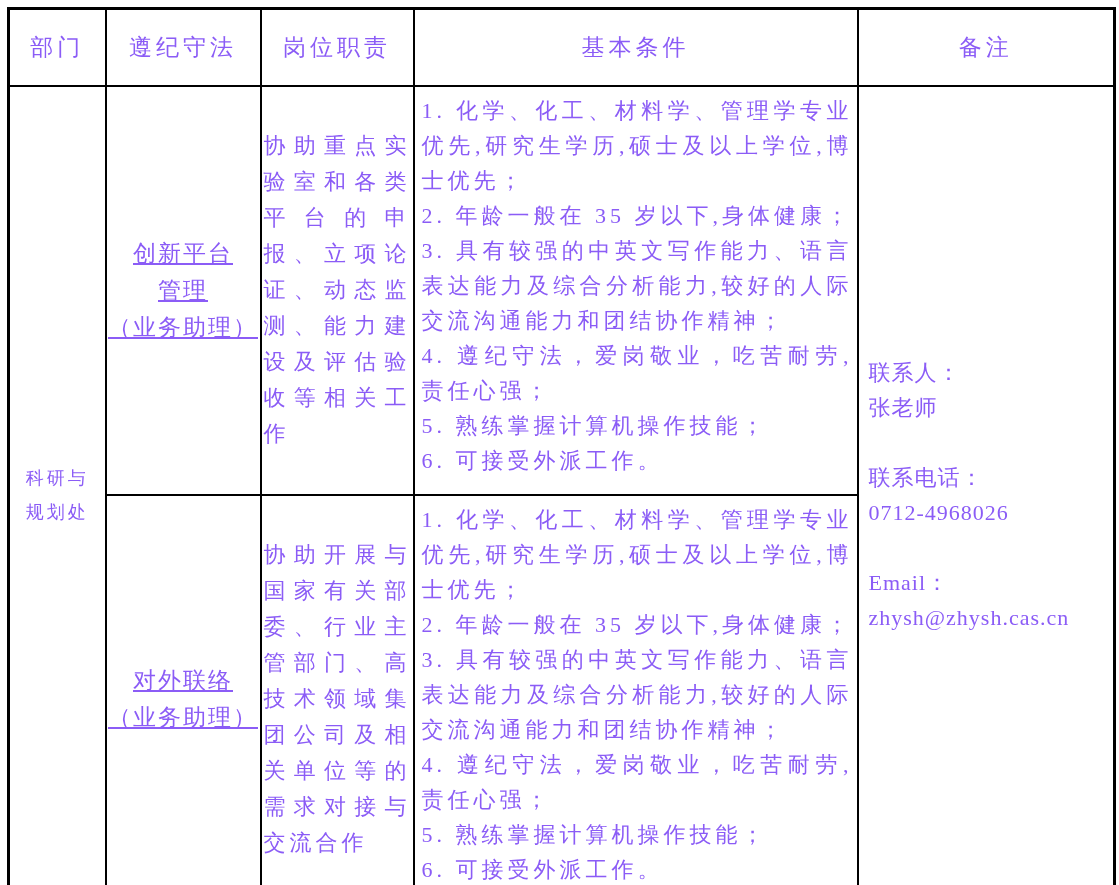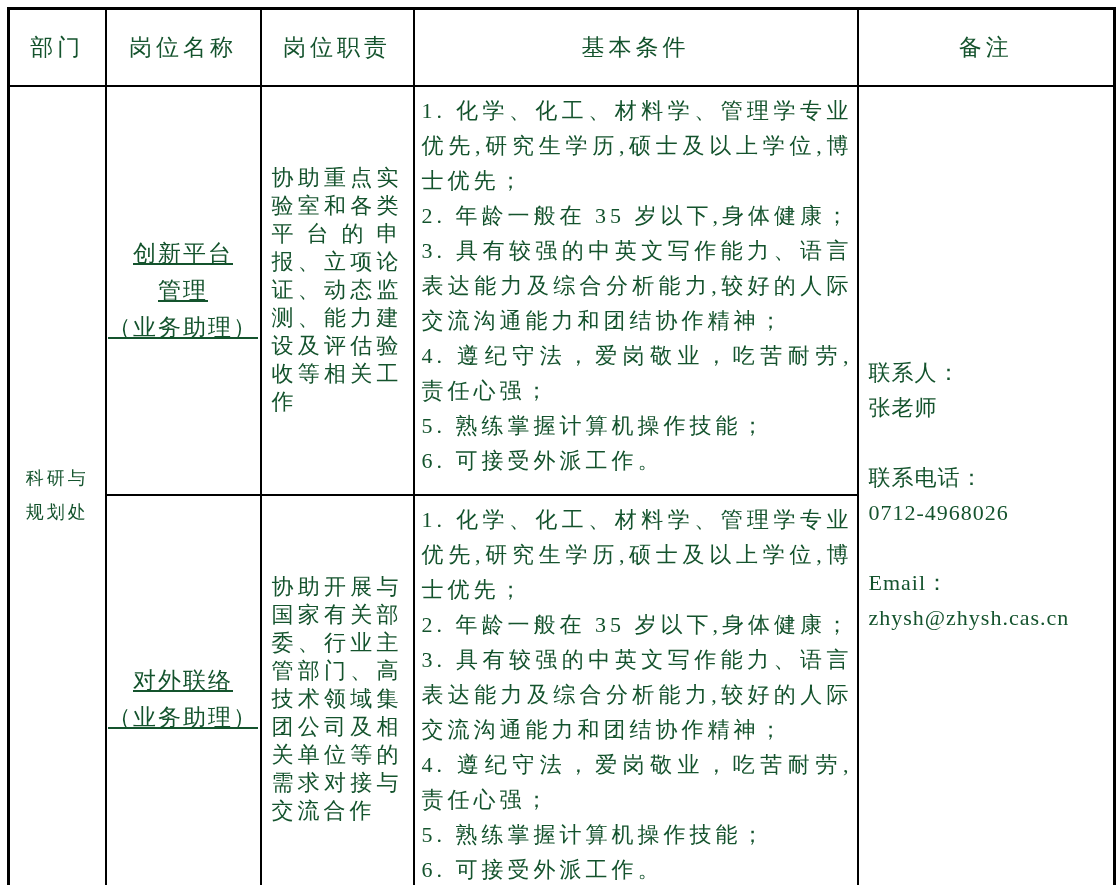--- a/index.html
+++ b/index.html
@@ -2,21 +2,21 @@
 <html><head>
 <meta charset="utf-8">
 <style>
   * { box-sizing: border-box; }
   html, body { margin: 0; padding: 0; background: #ffffff; }
   .page {
     position: relative;
     width: 1119px;
     height: 885px;
     background: #ffffff;
-    color: #14532d;
+    color: #8b5cf6;
     font-family: "Liberation Serif", "DejaVu Serif", serif;
     overflow: hidden;
   }
   table.tbl {
     position: absolute;
     left: 7px;
     top: 7px;
     width: 1106px;
     border-collapse: collapse;
     table-layout: fixed;
@@ -53,23 +53,23 @@
     text-align: center;
     vertical-align: middle;
     white-space: pre-line;
     font-size: 23px;
     line-height: 37px;
     letter-spacing: 2px;
     text-decoration: underline;
   }
   td.duty {
     vertical-align: middle;
-    padding: 0 10px;
+    padding: 0 2px;
     font-size: 22px;
-    line-height: 28px;
+    line-height: 36px;
     letter-spacing: 4px;
     text-align: justify;
     text-align-last: left;
   }
   td.cond {
     vertical-align: top;
     padding: 6px 4px 16px 7px;
     font-size: 22px;
     line-height: 35px;
     letter-spacing: 4px;
@@ -95,21 +95,21 @@
     <colgroup>
       <col style="width:97px">
       <col style="width:155px">
       <col style="width:153px">
       <col style="width:444px">
       <col style="width:257px">
     </colgroup>
     <thead>
       <tr>
         <th>部门</th>
-        <th>岗位名称</th>
+        <th>遵纪守法</th>
         <th>岗位职责</th>
         <th>基本条件</th>
         <th>备注</th>
       </tr>
     </thead>
     <tbody>
       <tr class="row-1">
         <td class="dept" rowspan="2">科研与
 规划处</td>
         <td class="pos">创新平台

